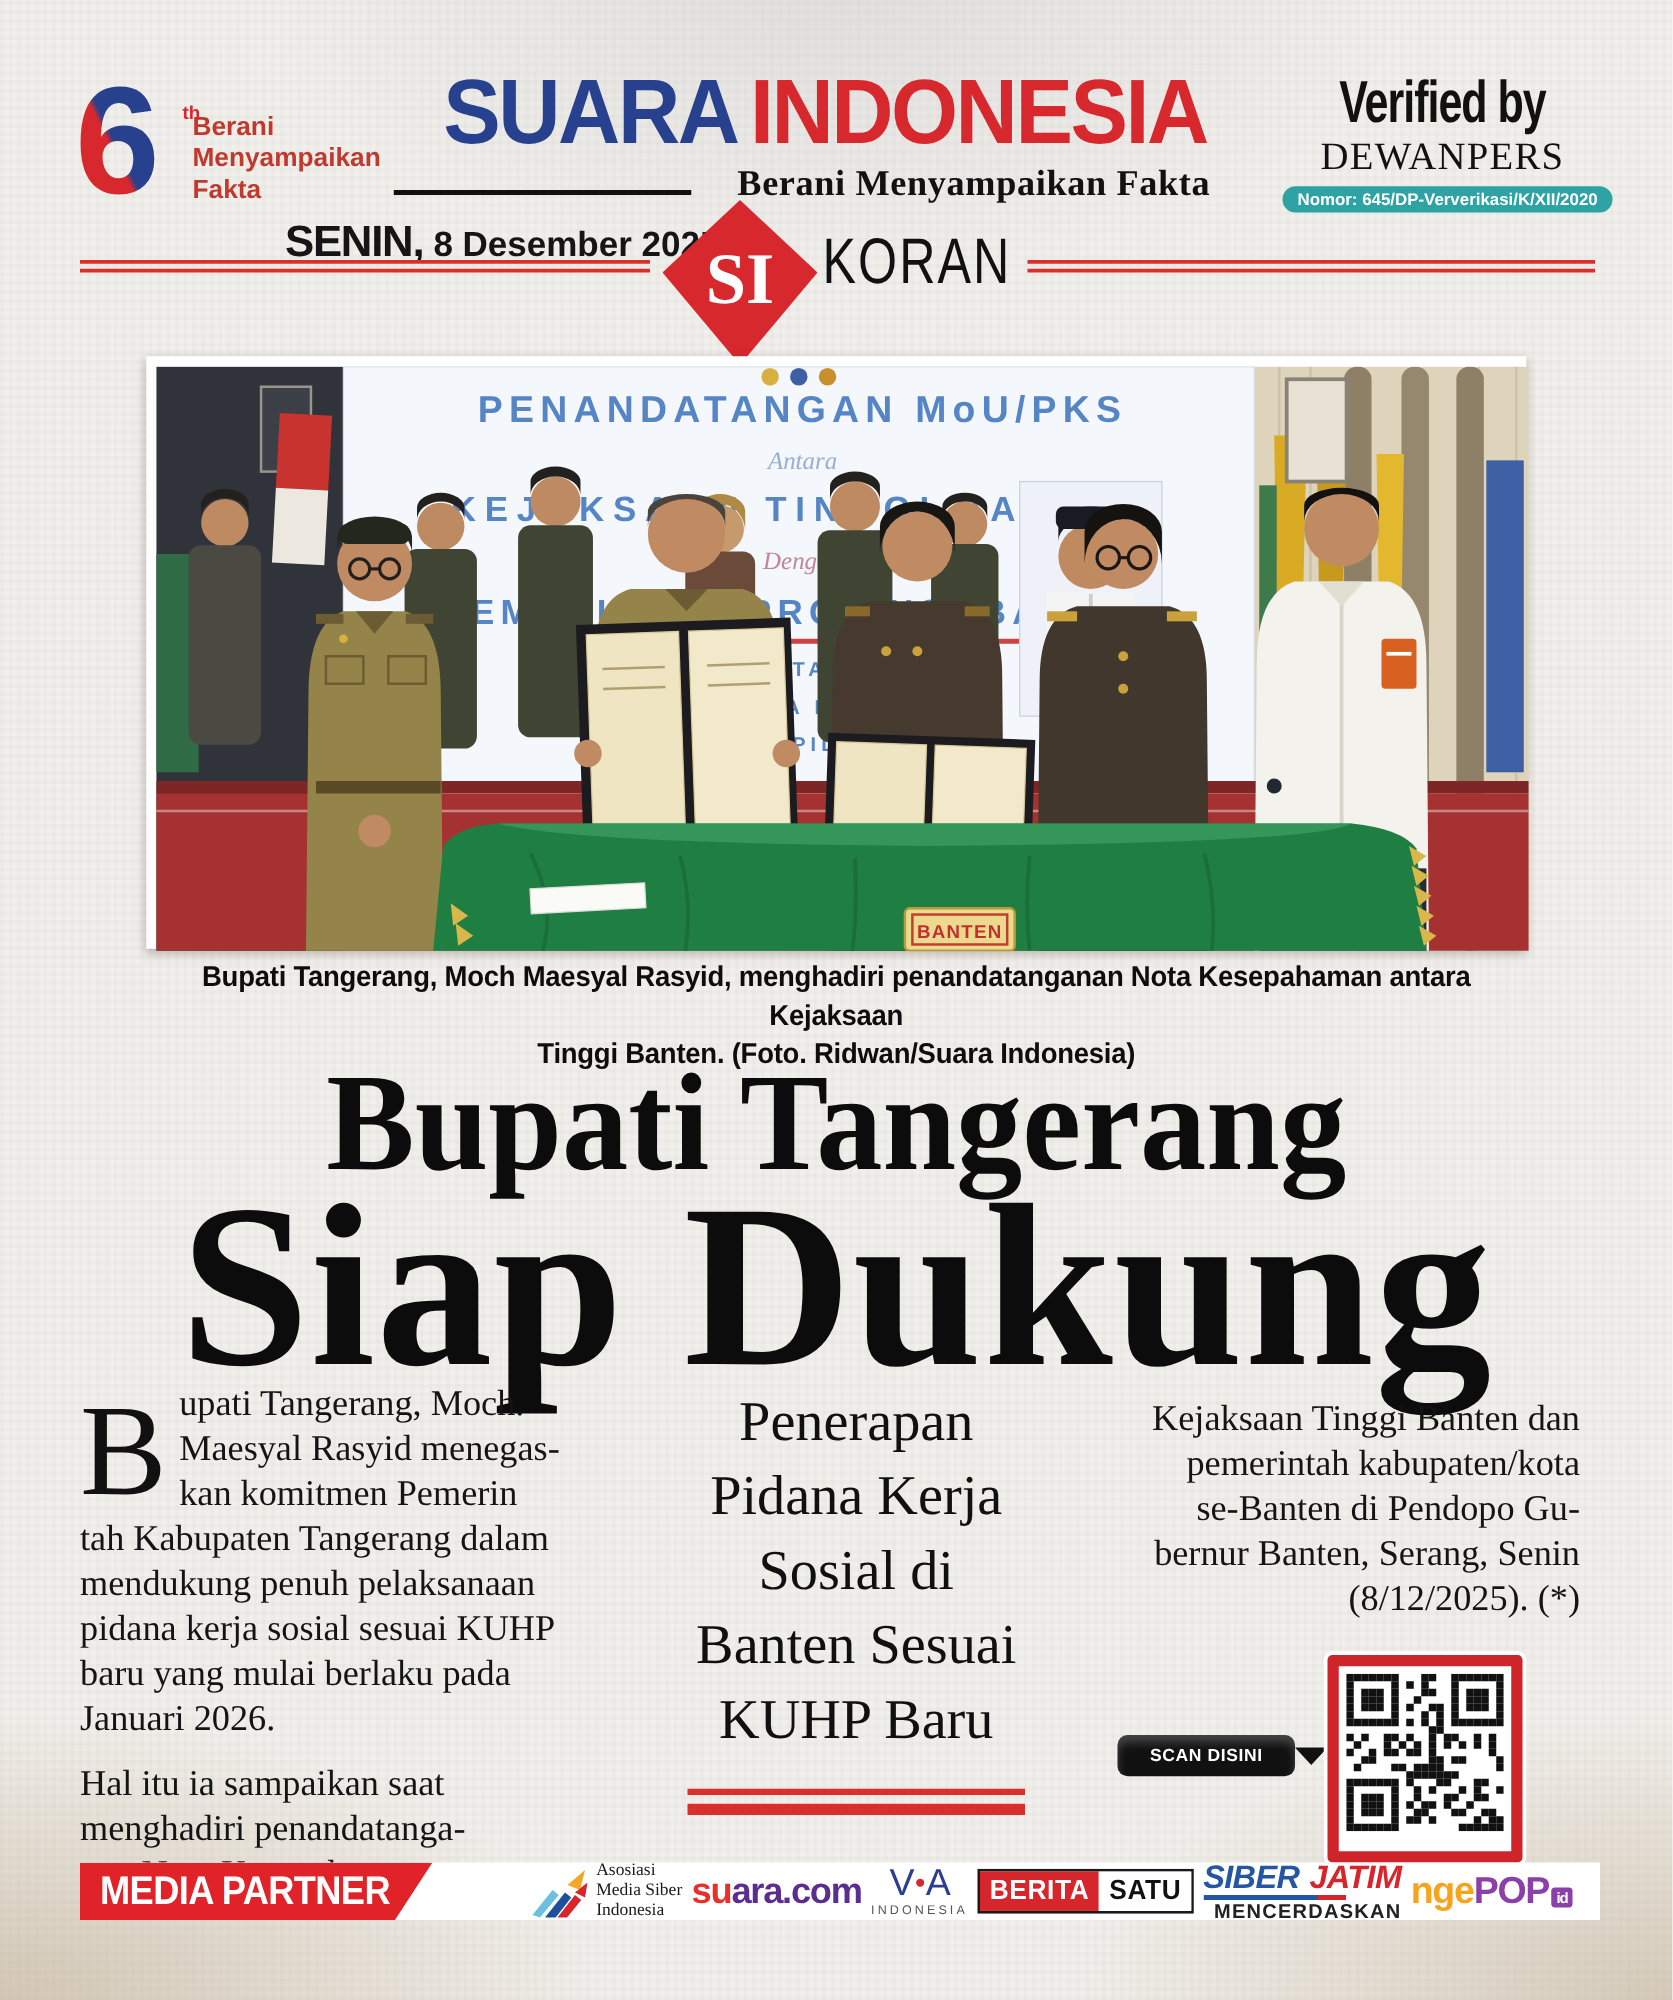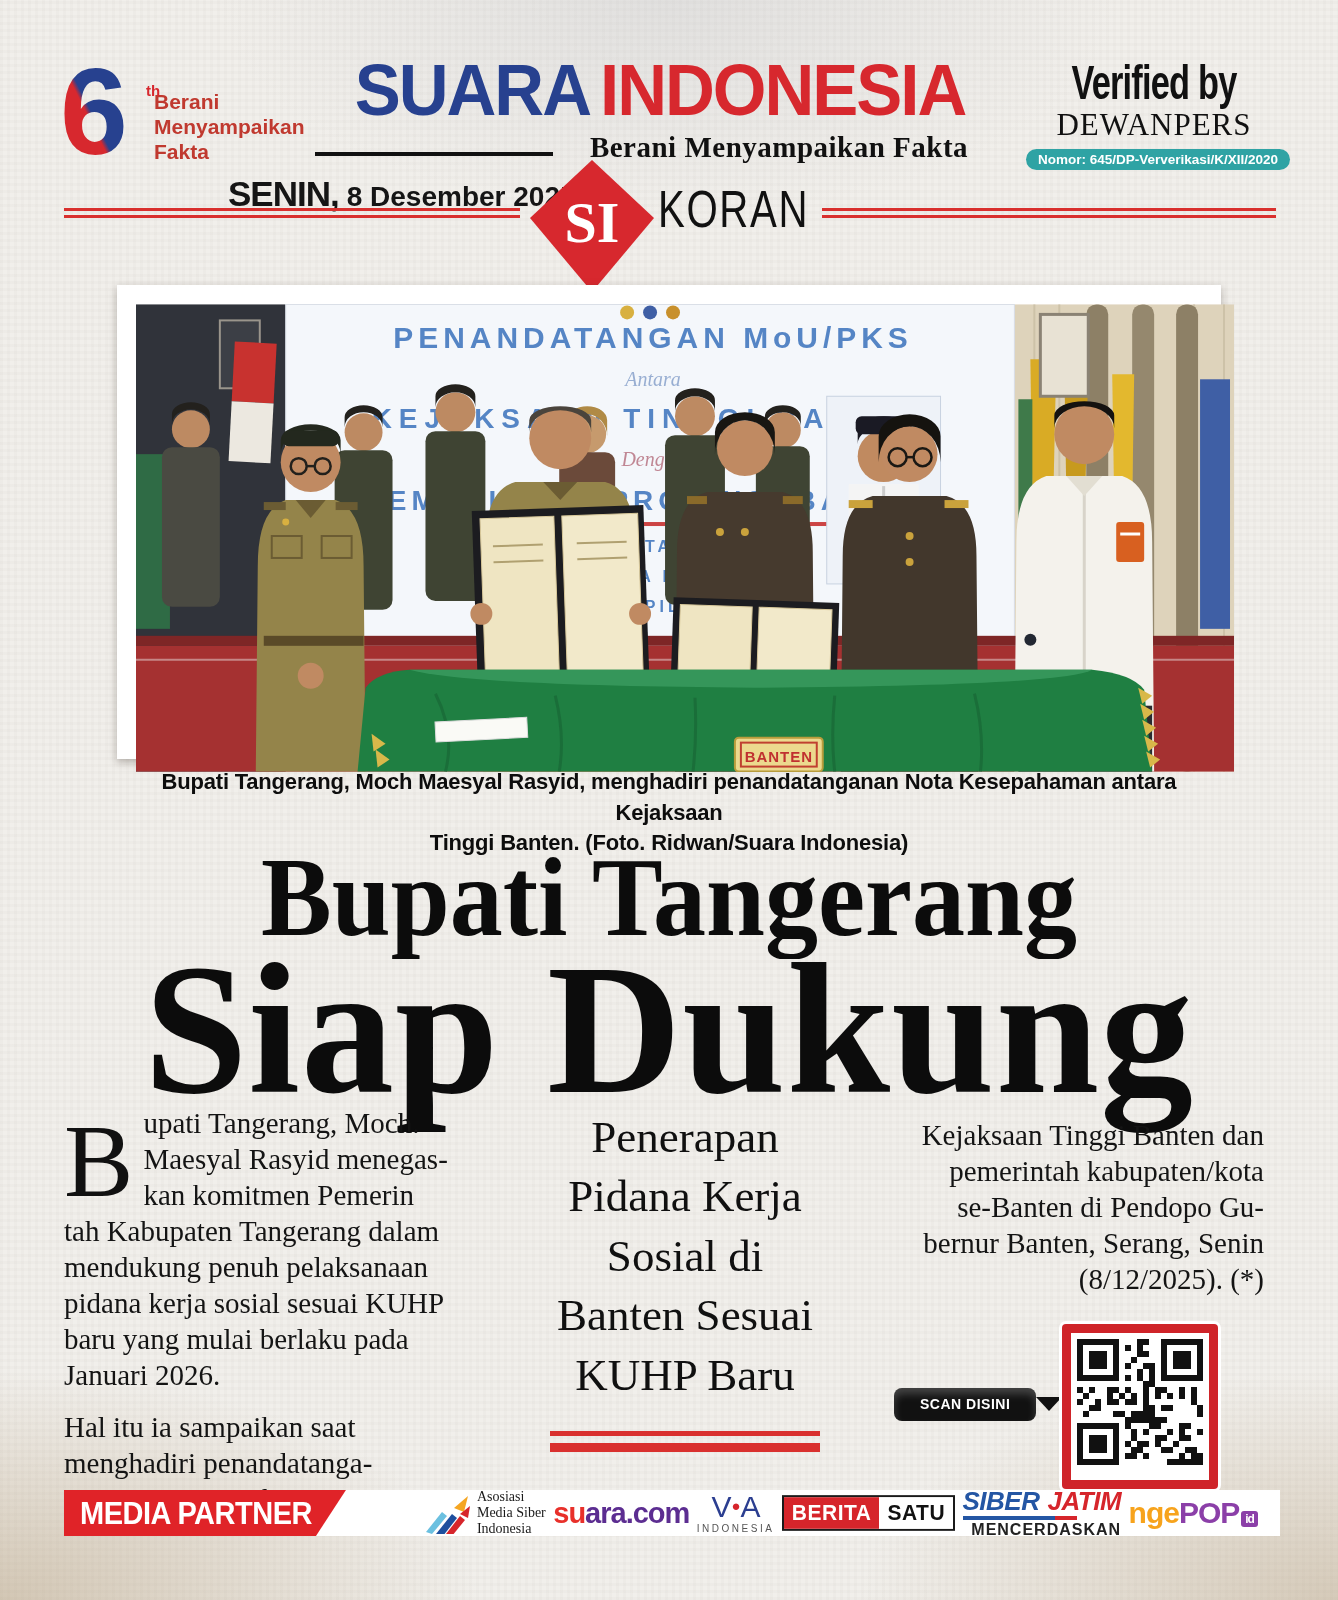--- a/index.html
+++ b/index.html
@@ -45,21 +45,21 @@
   .dateline .day{font-size:35px; font-weight:700; letter-spacing:-1px;}
   .dateline .date{font-size:28px; font-weight:700; margin-left:8px;}
   .rule{height:4px; border-top:3px solid #d9302e; border-bottom:3px solid #d9302e;}
   .rule-left{left:64px; top:208px; width:456px;}
   .rule-right{left:822px; top:208px; width:454px;}
   .si-diamond{left:530px; top:160px; width:124px; height:132px;}
   .koran{left:658px; top:180px; font-size:49px; font-weight:400; letter-spacing:2px; color:#111;
     transform:scaleX(.82) scaleY(1.05); transform-origin:left top;}
 
   
-  .photo-frame{left:117px; top:285px; width:1104px; height:474px; background:#fff; padding:19px;
+  .photo-frame{left:117px; top:285px; width:1104px; height:474px; background:#fff; padding:8px;
     box-sizing:border-box; box-shadow:0 3px 8px rgba(60,50,40,.35);}
   .photo-frame svg{display:block;}
   .caption{left:128px; top:766px; width:1082px; text-align:center; font-weight:700; font-size:22px;
     line-height:1.35; letter-spacing:-.2px; color:#0d0d0d; white-space:pre-line;
     transform:scaleY(1.04); transform-origin:top center;}
 
   
   .kicker{left:0; top:834px; width:100%; text-align:center; font-family:"Liberation Serif", serif;
     font-weight:700; font-size:106px; letter-spacing:0; color:#0c0c0c;
     transform:scaleY(1.05); transform-origin:top center;}

